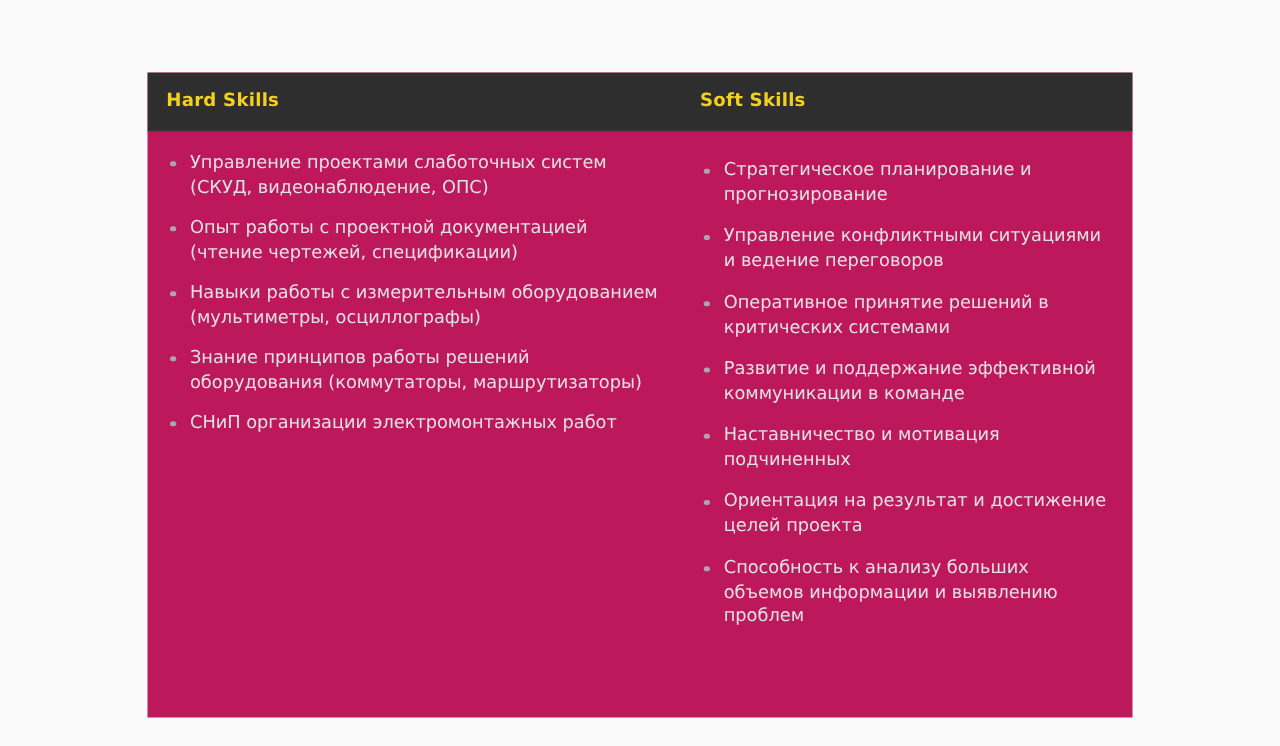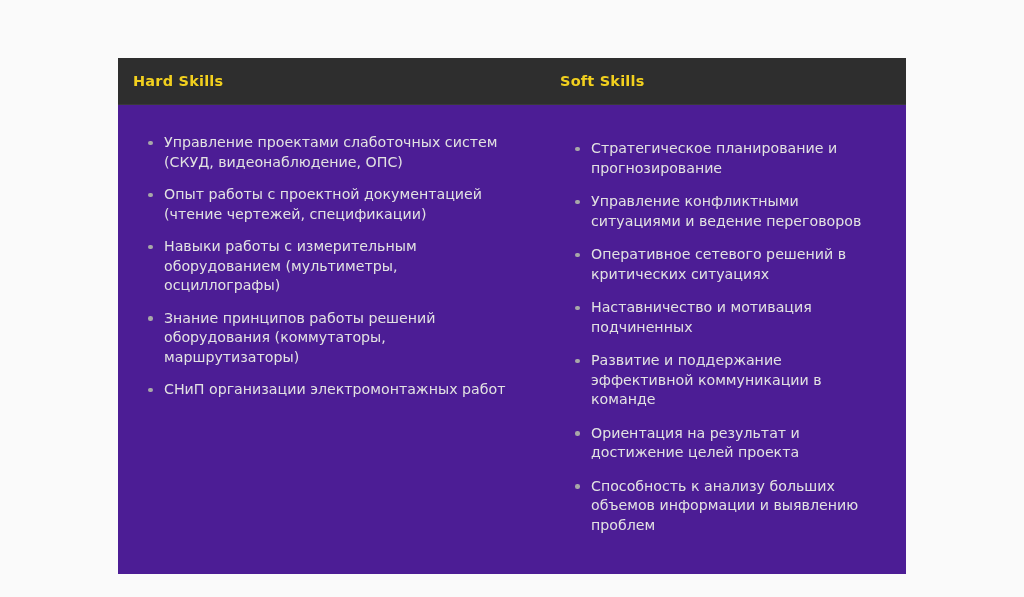--- a/index.html
+++ b/index.html
@@ -14,21 +14,21 @@
     font-family: "DejaVu Sans", "Liberation Sans", sans-serif;
     overflow: hidden;
   }
 
   .skills-panel {
     position: absolute;
     left: 118px;
     top: 58px;
     width: 788px;
     height: 516px;
-    background: #4c1d95;
+    background: #be185d;
     box-sizing: border-box;
     overflow: hidden;
   }
 
   .panel-header {
     display: flex;
     height: 47px;
     background: #2e2e2e;
     border-bottom: 1px solid #3a3a3a;
     box-sizing: border-box;
@@ -77,21 +77,21 @@
 
   .body-cell.col-soft {
     flex: 1;
     padding-left: 22px;
     padding-right: 20px;
     padding-top: 22px;
   }
 
   ul.skills-list {
     list-style: none;
-    margin: 12px;
+    margin: 0;
     padding: 0;
   }
 
   ul.skills-list li {
     position: relative;
     color: #e2e2e2;
     font-size: 14.2px;
     line-height: 19.5px;
     padding-left: 19px;
     margin-bottom: 13px;
@@ -159,29 +159,29 @@
           <li>
             <span class="bullet"></span>
             <span class="item-text">Стратегическое планирование и прогнозирование</span>
           </li>
           <li>
             <span class="bullet"></span>
             <span class="item-text">Управление конфликтными ситуациями и ведение переговоров</span>
           </li>
           <li>
             <span class="bullet"></span>
-            <span class="item-text">Оперативное сетевого решений в критических ситуациях</span>
+            <span class="item-text">Оперативное принятие решений в критических системами</span>
+          </li>
+          <li>
+            <span class="bullet"></span>
+            <span class="item-text">Развитие и поддержание эффективной коммуникации в команде</span>
           </li>
           <li>
             <span class="bullet"></span>
             <span class="item-text">Наставничество и мотивация подчиненных</span>
-          </li>
-          <li>
-            <span class="bullet"></span>
-            <span class="item-text">Развитие и поддержание эффективной коммуникации в команде</span>
           </li>
           <li>
             <span class="bullet"></span>
             <span class="item-text">Ориентация на результат и достижение целей проекта</span>
           </li>
           <li>
             <span class="bullet"></span>
             <span class="item-text">Способность к анализу больших объемов информации и выявлению проблем</span>
           </li>
         </ul>

